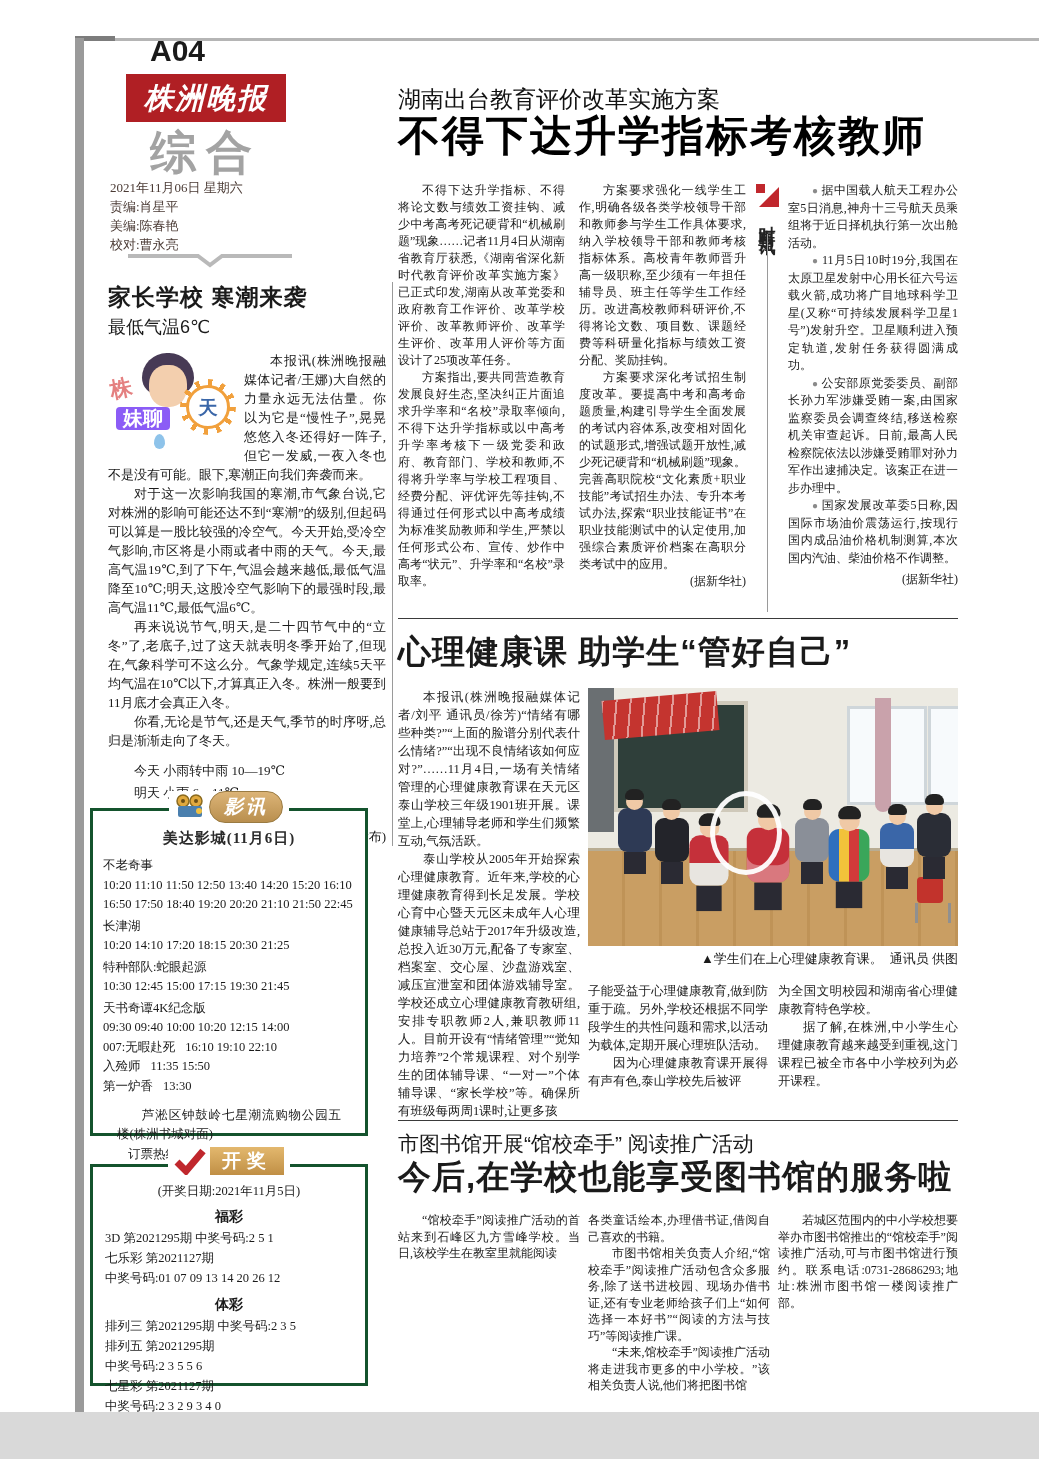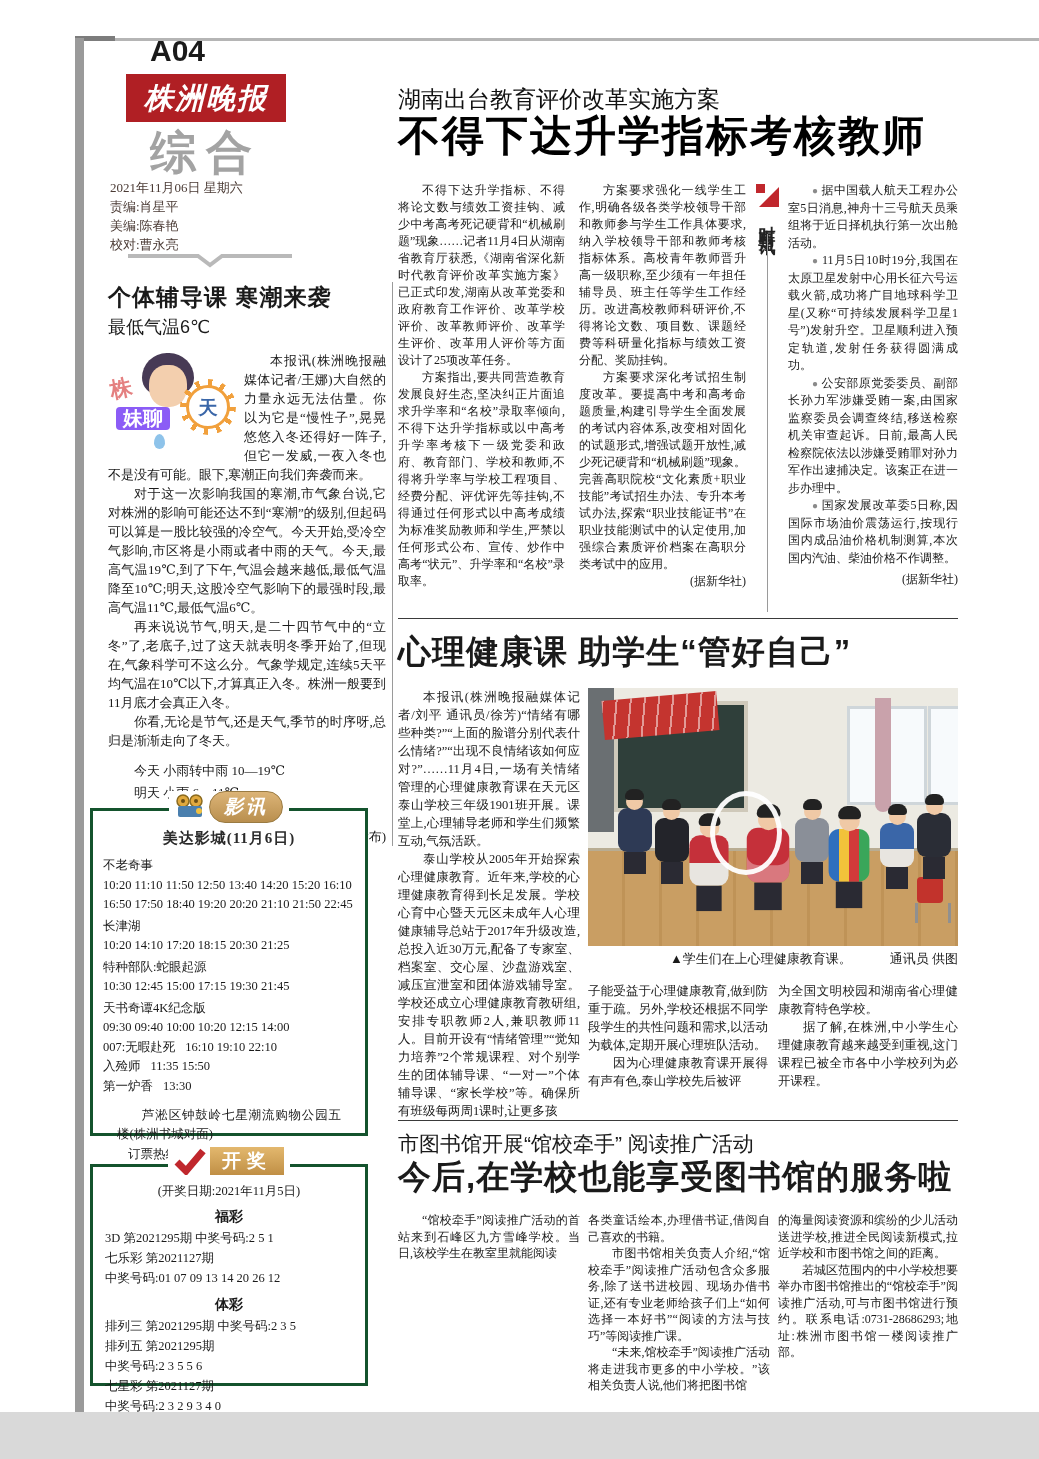--- a/index.html
+++ b/index.html
@@ -91,21 +91,21 @@
   .photo .curtain{position:absolute;top:4%;width:4.5%;height:44%;background:#c9a2ab;border-radius:0 0 8px 8px;}
   .photo .chair{position:absolute;right:3%;bottom:9%;width:34px;height:46px;}
   .photo .chair .back{position:absolute;top:0;left:4px;width:26px;height:26px;background:#c2332c;border-radius:4px;}
   .photo .chair .legs{position:absolute;bottom:0;left:2px;width:30px;height:20px;border-left:3px solid #909090;border-right:3px solid #909090;}
   .kid{position:absolute;}
   .kid .head{position:relative;width:17px;height:17px;border-radius:50%;background:#f0c9a6;margin:0 auto;}
   .kid .head::before{content:"";position:absolute;left:-1px;top:-4px;width:19px;height:11px;border-radius:9px 9px 4px 4px;background:#222;}
   .kid .body{width:34px;height:44px;border-radius:9px;margin-top:-2px;}
   .kid .legs{width:22px;height:22px;margin:0 auto;background:#2a2a33;}
   .ring{position:absolute;left:33%;top:40%;width:62px;height:74px;border:5px solid rgba(255,255,255,.95);border-radius:50%;z-index:4;}
-  .caption{position:absolute;left:588px;top:950px;width:370px;font-size:13px;display:flex;justify-content:flex-end;gap:38px;}
+  .caption{position:absolute;left:588px;top:950px;width:370px;font-size:13px;display:flex;justify-content:flex-end;gap:7px;}
   
   .library-kicker{position:absolute;left:398px;top:1130px;width:560px;font-size:21px;font-weight:400;}
   .library-headline{position:absolute;left:398px;top:1155px;width:560px;font-size:33px;font-weight:900;letter-spacing:1px;}
   .lib-col{font-size:12px;line-height:16.5px;}
   .lib-col1{position:absolute;left:398px;top:1212px;width:182px;}
   .lib-col2{position:absolute;left:588px;top:1212px;width:182px;}
   .lib-col3{position:absolute;left:778px;top:1212px;width:180px;}
 </style>
 </head>
 <body>
@@ -124,21 +124,21 @@
     <div>2021年11月06日 星期六</div>
     <div>责编:肖星平</div>
     <div>美编:陈春艳</div>
     <div>校对:曹永亮</div>
   </div>
   <svg class="chevron" width="164" height="16">
     <polyline points="0,4 70,4 82,13 94,4 164,4" fill="none" stroke="#b9b9b9" stroke-width="4"></polyline>
   </svg>
 
   <div class="weather">
-    <div class="weather-title sans">个体辅导课 寒潮来袭</div>
+    <div class="weather-title sans">家长学校 寒潮来袭</div>
     <div class="weather-sub sans">最低气温6℃</div>
     <div class="weather-body">
       <div class="mascot">
         <div class="mascot-scribble">株</div>
         <div class="mascot-hair"></div>
         <div class="mascot-face"></div>
         <div class="mascot-badge">妹聊</div>
         <div class="mascot-sun">
             <span>天</span>
           </div>
@@ -323,17 +323,16 @@
   <div class="library-headline sans">今后,在学校也能享受图书馆的服务啦</div>
   <div class="col lib-col lib-col1">
     <p>“馆校牵手”阅读推广活动的首站来到石峰区九方雪峰学校。当日,该校学生在教室里就能阅读</p>
   </div>
   <div class="col lib-col lib-col2">
     <p class="cont">各类童话绘本,办理借书证,借阅自己喜欢的书籍。</p>
     <p>市图书馆相关负责人介绍,“馆校牵手”阅读推广活动包含众多服务,除了送书进校园、现场办借书证,还有专业老师给孩子们上“如何选择一本好书”“阅读的方法与技巧”等阅读推广课。</p>
     <p>“未来,馆校牵手”阅读推广活动将走进我市更多的中小学校。”该相关负责人说,他们将把图书馆</p>
   </div>
   <div class="col lib-col lib-col3">
-    <p class="cont">的海量阅读资源和缤纷的少儿活动送进学校,推进全民阅读新模式,拉近学校和市图书馆之间的距离。</p>
     <p>若城区范围内的中小学校想要举办市图书馆推出的“馆校牵手”阅读推广活动,可与市图书馆进行预约。联系电话:0731-28686293;地址:株洲市图书馆一楼阅读推广部。</p>
   </div>
 
 </div>
 
 </body></html>

